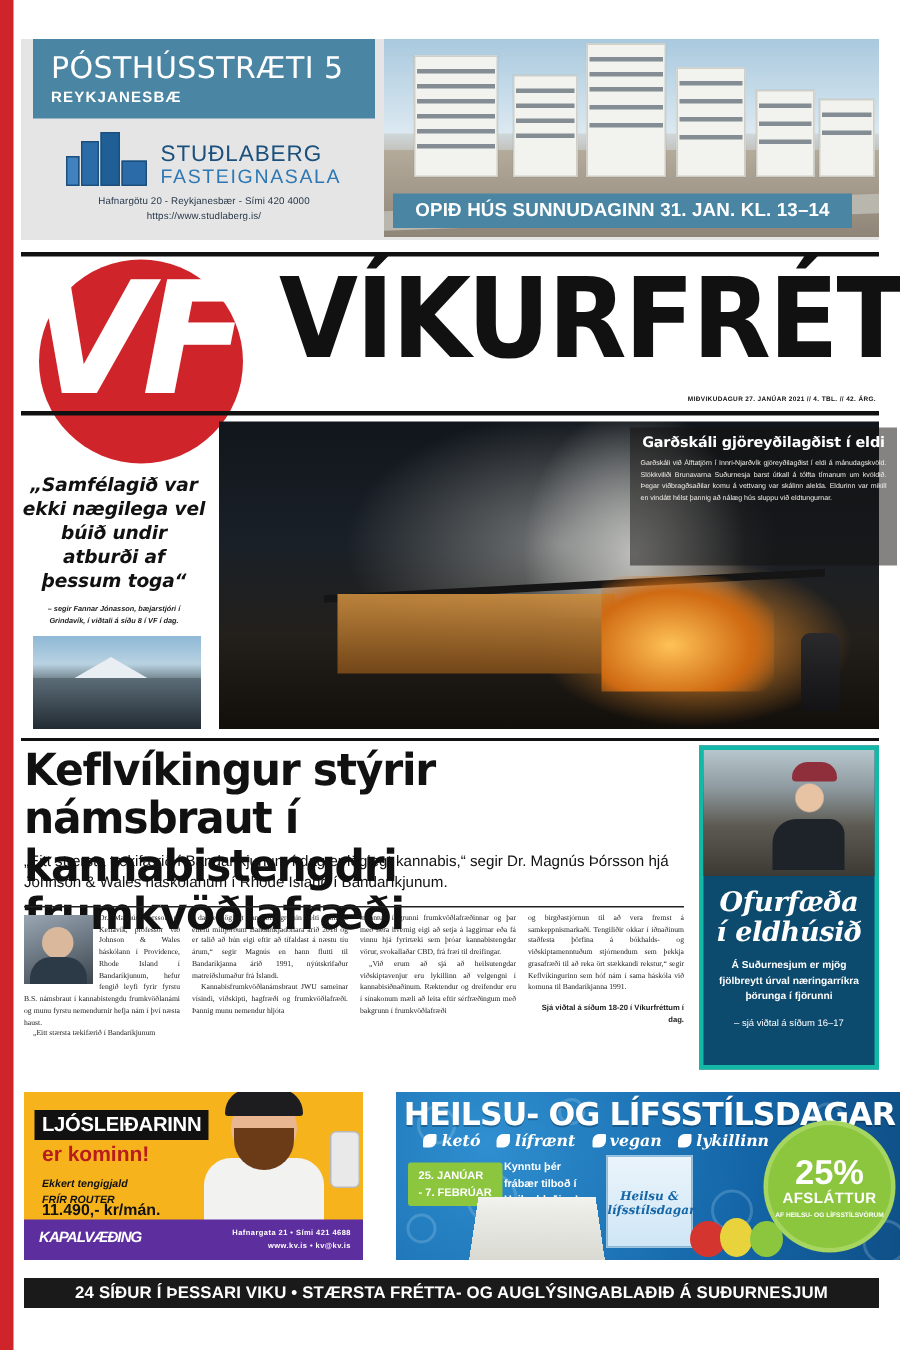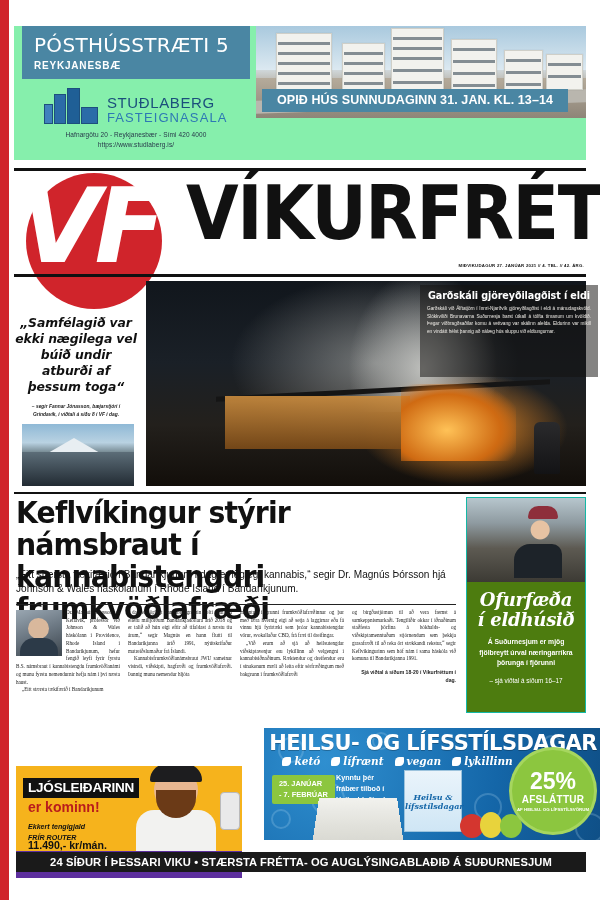--- a/index.html
+++ b/index.html
@@ -13,21 +13,21 @@
 
   
   .left-rail {
     position: absolute; left: 0; top: 0; width: 9px; height: 900px;
     background: #d0242b;
   }
 
   
   .top-ad {
     position: absolute; left: 14px; top: 26px; width: 572px; height: 134px;
-    background: #86efac;
+    background: #e5e5e5;
   }
   .ad-left { position: absolute; left: 8px; top: 0; width: 228px; height: 134px; }
   .blue-plate {
     background: #4a86a3; color: #fff; padding: 9px 10px 8px 12px;
   }
   .blue-plate .l1 {
     font-size: 20px; font-weight: 400; letter-spacing: .3px; line-height: 1.05;
     font-family: "DejaVu Sans", sans-serif;
   }
   .blue-plate .l2 {
@@ -42,21 +42,21 @@
   .bldg.b4 { left: 37px; width: 17px; height: 17px; background: #2b6ca8; }
   .brand-txt { line-height: 1.0; }
   .brand-txt .b1 { font-size: 15px; letter-spacing: .6px; color: #1b4f7c; font-weight: 400;}
   .brand-txt .b2 { font-size: 13px; letter-spacing: 1.1px; color: #2d78b4; font-weight: 400; margin-top: 1px;}
   .ad-left .addr {
     text-align: center; font-size: 6.5px; color: #27384a; margin-top: 6px; line-height: 1.5;
     letter-spacing: .1px;
   }
 
   .ad-right {
-    position: absolute; right: 0; top: 0; width: 330px; height: 92px;
+    position: absolute; right: 0; top: 0; width: 330px; height: 132px;
     background: linear-gradient(180deg,#bfd8e8 0%, #d9e6ee 42%, #b9b4aa 62%, #9d958a 100%);
     overflow: hidden;
   }
   .sky { position: absolute; inset: 0 0 52% 0; background: linear-gradient(180deg,#a9c9de,#dce9f1); }
   .ground { position: absolute; left:0; right:0; bottom:0; height: 44%; background: linear-gradient(180deg,#b5ab9b,#8e8578); }
   .road { position:absolute; left:0; right:0; bottom: 10px; height: 13px; background:#b9b6ae; transform: skewY(-2deg);}
   .twr {
     position: absolute; bottom: 30%; background: #f2f2ee; border: 1px solid #cfcfc8;
     box-shadow: 0 0 0 0.5px rgba(0,0,0,.05);
   }
@@ -208,21 +208,21 @@
   .portrait .body { position:absolute; left:4px; bottom:0; width:38px; height:18px; border-radius:14px 14px 0 0;
     background:#2c3a48; }
   .seeref {
     text-align: right; font-size: 5.1px; font-weight: 700; line-height: 1.5;
     margin-top: 6px; font-family: "Liberation Sans", sans-serif;
   }
 
   
   .side-card {
     position: absolute; left: 466px; top: 497px; width: 120px; height: 216px;
-    background: #4d7c0f; border: 1px solid #14b8a6; color: #fff;
+    background: #0c4a6e; border: 3px solid #14b8a6; color: #fff;
   }
   .side-img {
     width: 100%; height: 84px;
     background:
       radial-gradient(circle at 62% 38%, #e7c3a3 0 9px, rgba(0,0,0,0) 10px),
       linear-gradient(180deg,#b7c6cd 0%, #8e9aa0 30%, #5d5a52 60%, #3c3a34 100%);
     position: relative; overflow: hidden;
   }
   .side-img .hat { position:absolute; left:52%; top:8px; width:30px; height:13px;
     background:#8e2f3b; border-radius: 12px 12px 3px 3px; }
@@ -237,21 +237,21 @@
     text-align: center; font-size: 6.8px; font-weight: 700; line-height: 1.58;
     margin-top: 7px; padding: 0 8px;
   }
   .side-card p.ref {
     text-align: center; font-size: 6.3px; margin-top: 8px;
   }
 
   
   .ad-fiber {
     position: absolute; left: 16px; top: 728px; width: 226px; height: 112px;
-    background: #f6b31c; overflow: hidden; margin-top: 38px;
+    background: #f6b31c; overflow: hidden;
   }
   .ad-fiber .t1 {
     position: absolute; left: 7px; top: 12px; background: #111; color: #fff;
     font-weight: 700; font-size: 13.5px; padding: 2px 5px 3px; letter-spacing: -.2px;
   }
   .ad-fiber .t2 {
     position: absolute; left: 12px; top: 33px; font-size: 14px; color: #b91c1c; font-weight: 700;
   }
   .ad-fiber .t3 {
     position: absolute; left: 12px; top: 56px; font-size: 7.1px; font-weight: 700;

